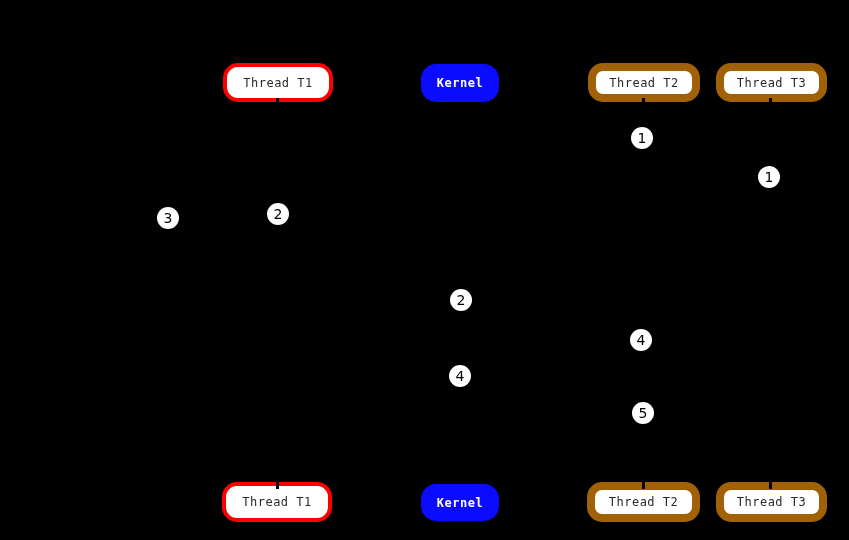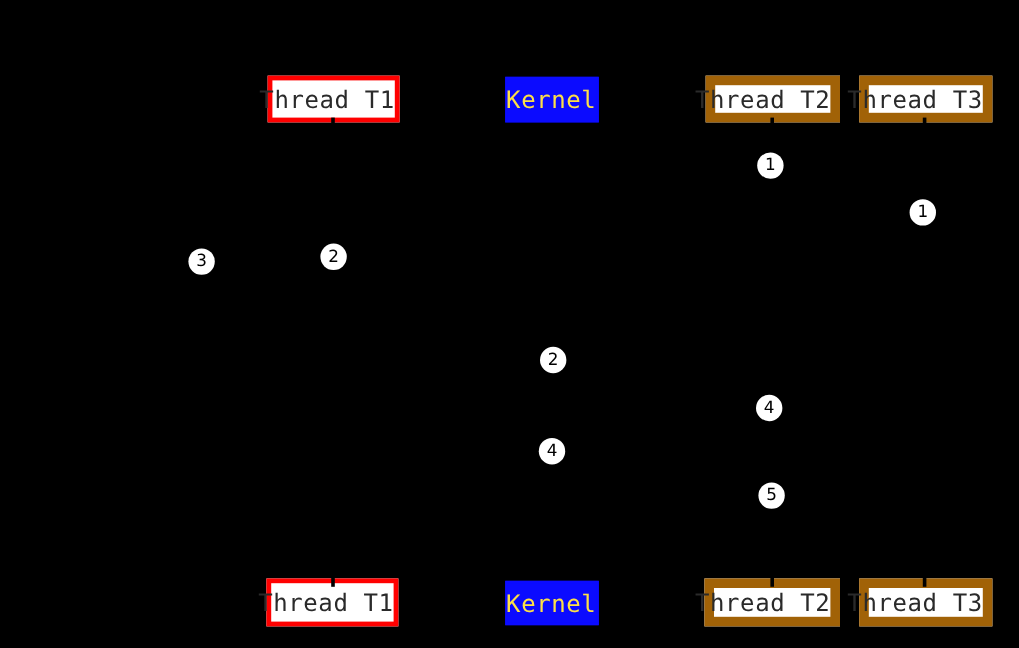--- a/index.html
+++ b/index.html
@@ -6,30 +6,31 @@
   .canvas{
     position:relative;
     width:849px;height:540px;
     background:#000000;
     overflow:hidden;
     font-family:"DejaVu Sans Mono", monospace;
   }
   .entity-box{
     position:absolute;
     box-sizing:border-box;
-    display:flex;align-items:center;justify-content:flex-end;
+    display:flex;align-items:center;justify-content:center;
     z-index:2;
-    font-size:20px;
+    font-size:12px;
     letter-spacing:0.5px;
     white-space:nowrap;
+    border-radius:15px;
   }
   .fill-white{background:#ffffff;color:#2a2a2a;}
   .border-red{border:4px solid #ff0000;}
   .border-blue{border:8px solid #a16207;}
-  .kernel-box{background:#0b0bff;color:#fde047;border:2px solid #0b0bff;}
+  .kernel-box{background:#0b0bff;color:#ffffff;border:2px solid #0b0bff;font-weight:bold;}
   .lifeline{
     position:absolute;
     width:3px;
     background:#000000;
   }
   .lifeline.front{z-index:3;}
   .lifeline.back{z-index:1;}
   .marker{
     position:absolute;
     width:22px;height:22px;

